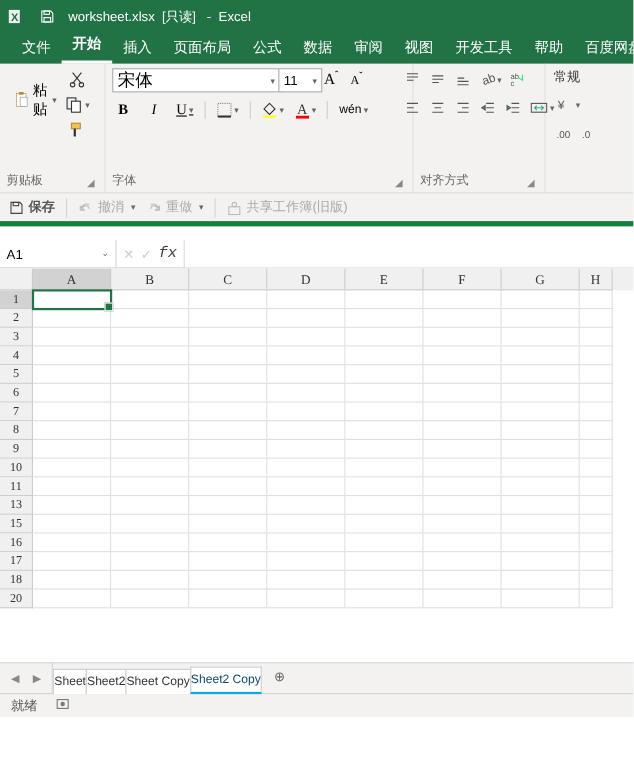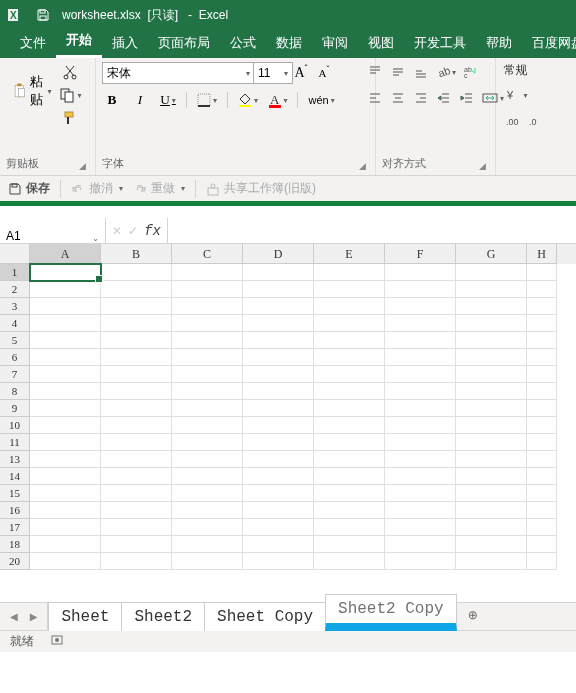--- a/index.html
+++ b/index.html
@@ -22,32 +22,32 @@
 .group-title .launcher { position: absolute; right: 0; bottom: 2px; width: 10px; height: 10px; font-size: 9px; color: #888; }
 .ctrls { display: flex; gap: 4px; align-items: flex-start; }
 .col { display: flex; flex-direction: column; gap: 3px; }
 .row { display: flex; gap: 3px; align-items: center; }
 
 .btn { background: transparent; border: none; padding: 2px; cursor: pointer; display: flex; align-items: center; justify-content: center; min-width: 20px; min-height: 20px; }
 .btn.big { width: 42px; height: 58px; flex-direction: row; gap: 2px; }
 .btn svg { display: block; }
 .dd-caret { font-size: 8px; color: #666; margin-left: 2px; }
 
-.font-select { width: 155px; height: 22px; border: 1px solid #ababab; background: #fff; font-size: 12px; padding: 0 4px; }
+.font-select { width: 155px; height: 22px; border: 1px solid #ababab; background: #fff; font-size: 16px; padding: 0 4px; }
 .size-select { width: 40px; height: 22px; border: 1px solid #ababab; background: #fff; font-size: 12px; padding: 0 4px; text-align: left; }
 
 
 .qat { background: #f3f2f1; height: 30px; border-bottom: 5px solid #15803d; display: flex; align-items: center; padding: 0 8px; gap: 10px; }
 .qat .qbtn { display: flex; align-items: center; gap: 4px; color: #555; font-size: 12px; cursor: pointer; }
 .qat .qbtn.disabled { color: #aaa; }
 .sep-v { width: 1px; height: 18px; background: #d4d4d4; }
 
 
 .formula-row { height: 26px; border-bottom: 1px solid #d4d4d4; display: flex; align-items: stretch; }
-.name-box { width: 106px; border-right: 1px solid #d4d4d4; display: flex; align-items: flex-end; padding: 0 6px; justify-content: space-between; }
+.name-box { width: 106px; border-right: 1px solid #d4d4d4; display: flex; align-items: center; padding: 0 6px; justify-content: space-between; }
 .name-box input { border: none; width: 60px; font-size: 12px; outline: none; }
 .fx-btns { display: flex; align-items: center; padding: 0 6px; gap: 6px; color: #aaa; border-right: 1px solid #d4d4d4; }
 .fx-btns .fx { font-style: italic; font-family: Liberation Mono, monospace; font-size: 14px; color: #444; }
 .formula-input { flex: 1; border: none; padding: 0 6px; outline: none; }
 
 
 .grid-wrap { position: relative; height: 358px; overflow: hidden; }
 .colhdr-row { display: flex; height: 20px; background: #f0f0f0; }
 .selall { width: 30px; border-right: 1px solid #ccc; border-bottom: 1px solid #ccc; background: #f0f0f0; }
 .colhdr { width: 71px; border-right: 1px solid #ccc; border-bottom: 1px solid #ccc; text-align: center; font-size: 12px; line-height: 20px; color: #333; font-family: "SimSun", serif; }
@@ -57,22 +57,22 @@
 .rowhdr { width: 30px; border-right: 1px solid #ccc; border-bottom: 1px solid #ccc; background: #f0f0f0; text-align: center; font-size: 11px; line-height: 17px; color: #333; font-family: "SimSun", serif; }
 .rowhdr.sel { background: #d2d2d2; }
 .cell { width: 71px; border-right: 1px solid #e0e0e0; border-bottom: 1px solid #e0e0e0; }
 .cell.active { outline: 2px solid #217346; outline-offset: -1px; position: relative; }
 .cell.active::after { content: ""; position: absolute; right: -3px; bottom: -3px; width: 6px; height: 6px; background: #217346; border: 1px solid #fff; }
 
 
 .sheet-bar { height: 28px; border-top: 1px solid #d4d4d4; display: flex; align-items: stretch; background: #f3f2f1; }
 .sheet-nav { display: flex; align-items: center; padding: 0 10px; gap: 12px; color: #888; border-right: 1px solid #d4d4d4; }
 .sheet-tabs { display: flex; align-items: flex-end; }
-.stab { padding: 5px 12px; border: 1px solid #ccc; border-bottom: none; margin-right: -1px; background: #fff; font-size: 16px; cursor: pointer; white-space: nowrap; position: relative; top: 1px; font-family: Liberation Mono, monospace; }
-.stab.active { background: #fff; color: #737373; border-bottom: 8px solid #0ea5e9; font-weight: normal; z-index: 2; }
+.stab { padding: 5px 0; border: 1px solid #ccc; border-bottom: none; margin-right: -1px; background: #fff; font-size: 11px; cursor: pointer; white-space: nowrap; position: relative; top: 1px; }
+.stab.active { background: #fff; color: #0c4a6e; border-bottom: 2px solid #0ea5e9; font-weight: normal; z-index: 2; }
 .add-sheet { padding: 5px 12px; color: #666; cursor: pointer; }
 
 
 .status { height: 22px; border-top: 1px solid #d4d4d4; background: #f3f2f1; display: flex; align-items: center; padding: 0 10px; gap: 16px; font-size: 12px; color: #555; }
 </style>
 </head>
 <body>
 
 <div class="titlebar">
   <span class="icon">
@@ -527,31 +527,20 @@
         <div class="cell"></div>
         <div class="cell"></div>
         <div class="cell"></div>
         <div class="cell"></div>
         <div class="cell"></div>
         <div class="cell"></div>
         <div class="cell"></div>
         <div class="cell" style="width: 30px;"></div>
       </div>
       <div class="body-row">
-        <div class="rowhdr">14</div>
-        <div class="cell"></div>
-        <div class="cell"></div>
-        <div class="cell"></div>
-        <div class="cell"></div>
-        <div class="cell"></div>
-        <div class="cell"></div>
-        <div class="cell"></div>
-        <div class="cell" style="width: 30px;"></div>
-      </div>
-      <div class="body-row">
         <div class="rowhdr">15</div>
         <div class="cell"></div>
         <div class="cell"></div>
         <div class="cell"></div>
         <div class="cell"></div>
         <div class="cell"></div>
         <div class="cell"></div>
         <div class="cell"></div>
         <div class="cell" style="width: 30px;"></div>
       </div>

